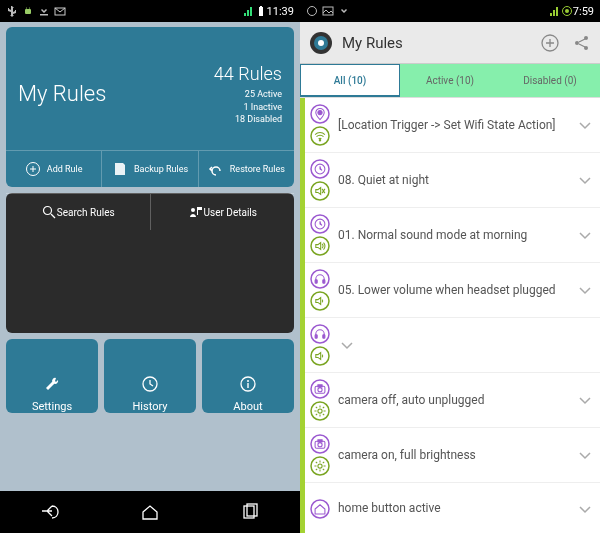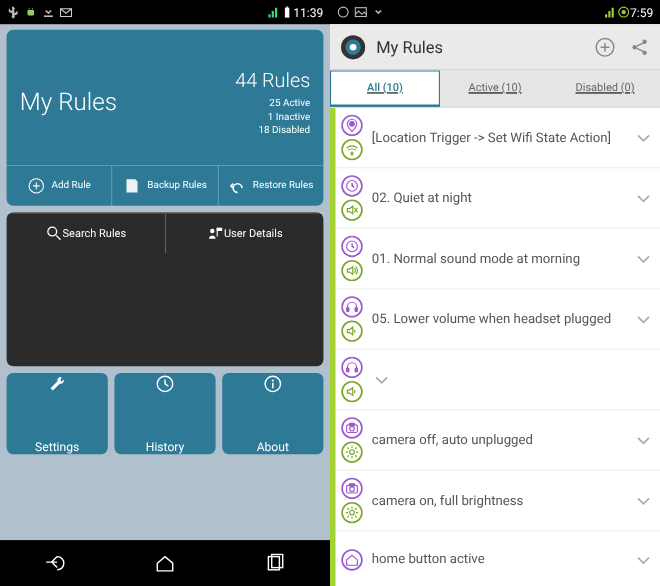--- a/index.html
+++ b/index.html
@@ -32,35 +32,35 @@
 .mr-act .ic { width: 16px; height: 16px; }
 
 .card-market { height: 140px; display: flex; flex-direction: column; }
 .rm-top { flex: 1; display: flex; align-items: center; padding: 0 14px; }
 .rm-title { font-size: 22px; font-weight: 300; }
 .rm-actions { display: flex; border-top: 1px solid rgba(255,255,255,.25); }
 .rm-act { flex: 1; display: flex; align-items: center; justify-content: center; gap: 0; padding: 10px 0; font-size: 10px; border-left: 1px solid rgba(255,255,255,.25); }
 .rm-act:first-child { border-left: none; }
 
 .bottom-row { display: flex; gap: 6px; }
-.btn-card { flex: 1; background: #2e7a96; color: #fff; border-radius: 6px; height: 74px; display: flex; flex-direction: column; align-items: center; justify-content: space-between; gap: 6px; font-size: 11px; }
+.btn-card { flex: 1; background: #2e7a96; color: #fff; border-radius: 6px; height: 74px; display: flex; flex-direction: column; align-items: center; justify-content: flex-end; gap: 6px; font-size: 11px; }
 .btn-card .ic { width: 20px; height: 20px; }
 
 
 .navbar { background: #000; height: 42px; display: flex; align-items: center; justify-content: space-around; color: #fff; }
 .navbar .nav-btn { width: 40px; height: 30px; display: flex; align-items: center; justify-content: center; }
 
 
 .pr-header { height: 42px; background: #eaeaea; border-bottom: 1px solid #ccc; display: flex; align-items: center; padding: 0 8px; gap: 8px; }
 .pr-header .logo { width: 26px; height: 26px; }
 .pr-header .title { font-size: 15px; color: #333; }
 .pr-header .hact { margin-left: auto; display: flex; gap: 12px; }
 .pr-header .hact .hic { width: 20px; height: 20px; color: #777; }
 
-.tabs { display: flex; background: #e5e5e5; height: 34px; border-bottom: 1px solid #ddd; text-decoration: underline; }
+.tabs { display: flex; background: #86efac; height: 34px; border-bottom: 1px solid #ddd; }
 .tab { flex: 1; display: flex; align-items: center; justify-content: center; font-size: 10px; color: #666; }
 .tab.active { color: #2e7a96; box-shadow: inset 0 -2px 0 #2e7a96, 0 0 0 1px #2e7a96 inset; background: #fff; font-weight: 500; }
 
 .list { flex: 1; overflow: hidden; position: relative; }
 .list::before { content: ""; position: absolute; left: 0; top: 0; bottom: 0; width: 5px; background: #a4d233; }
 .row { display: flex; align-items: center; padding: 6px 6px 6px 10px; border-bottom: 1px solid #eee; min-height: 52px; }
 .row .icons { display: flex; flex-direction: column; gap: 2px; margin-right: 8px; }
 .row .ruleic { width: 20px; height: 20px; }
 .row .label { flex: 1; font-size: 12px; color: #555; line-height: 1.35; padding-right: 4px; }
 .row .chev { width: 18px; height: 18px; color: #aaa; }
@@ -367,21 +367,21 @@
               <span style="position: relative; display: block; width: 20px; height: 20px; margin-top: -20px;">
                 <span style="position:absolute;inset:3px">
                   <svg viewBox="0 0 20 20" width="14" height="14" stroke="#7aa522" stroke-width="1.5" fill="#7aa522">
                     <path d="M4 8h3l4-3v10l-4-3H4z" fill="none"></path>
                     <path d="M13 7l4 6M17 7l-4 6"></path>
                   </svg>
                 </span>
               </span>
             </span>
           </div>
-          <div class="label">02. Quiet at night</div>
+          <div class="label">08. Quiet at night</div>
           <span class="chev">
             <svg viewBox="0 0 18 18">
               <path d="M4 7l5 5 5-5" fill="none" stroke="#aaa" stroke-width="1.5"></path>
             </svg>
           </span>
         </div>
         <div class="row">
           <div class="icons">
             <span class="ruleic">
               <svg viewBox="0 0 20 20">

